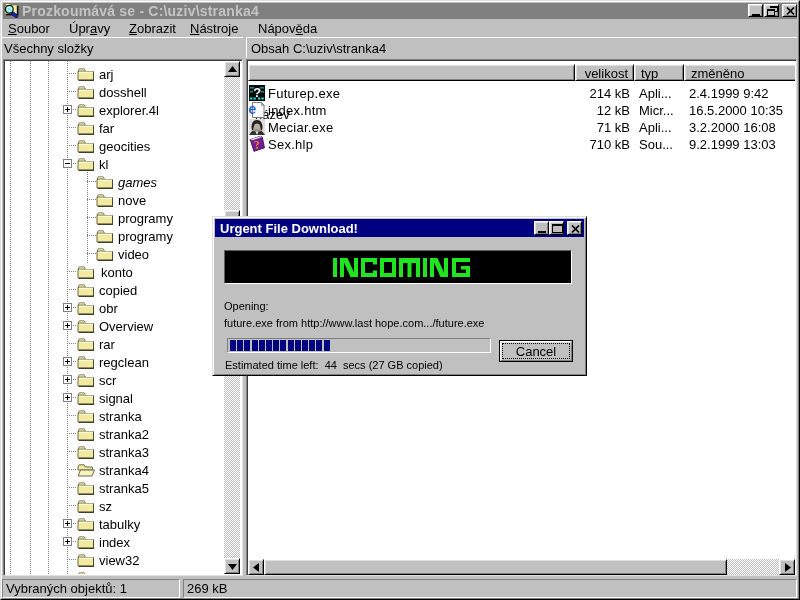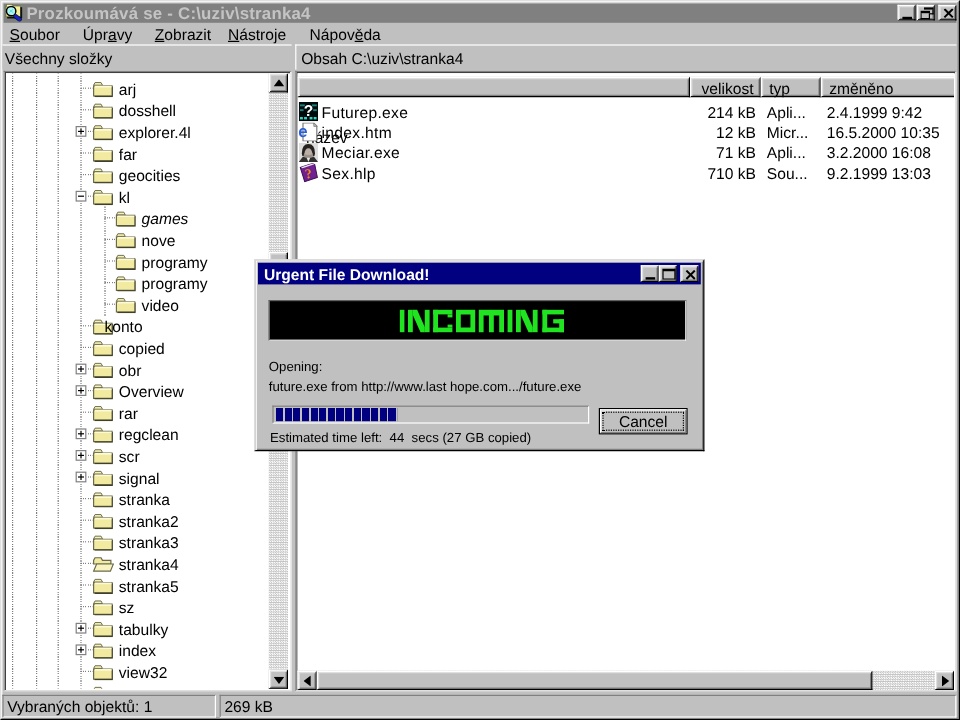--- a/index.html
+++ b/index.html
@@ -165,21 +165,21 @@
       <path d="M16.8 5 v8.4 h-15" stroke="#404028" stroke-width="1.1" fill="none"></path>
     </svg>
 <div class="abs t13" style="left:113px;top:186px;">video</div>
 <div class="abs hdot" style="left:62px;top:210px;width:10px;"></div>
 <svg class="abs" style="left:72px;top:204px;" width="17" height="14" viewBox="0 0 17 14">
       <path d="M1 4.5 h15.5 v8.5 h-15.5 z" fill="#f1eaa0" stroke="#6a6a4c" stroke-width="1"></path>
       <path d="M1 4 l1.2 -2.2 h5 l1.2 2.2 z" fill="#f8f2b4" stroke="#6a6a4c" stroke-width="0.8"></path>
       <path d="M2 5.2 h14" stroke="#fdfad6" stroke-width="1.4"></path>
       <path d="M16.8 5 v8.4 h-15" stroke="#404028" stroke-width="1.1" fill="none"></path>
     </svg>
-<div class="abs t13" style="left:82px;top:204px;text-align:center;">konto</div>
+<div class="abs t13" style="left:96px;top:204px;text-align:center;">konto</div>
 <div class="abs hdot" style="left:62px;top:228px;width:10px;"></div>
 <svg class="abs" style="left:72px;top:222px;" width="17" height="14" viewBox="0 0 17 14">
       <path d="M1 4.5 h15.5 v8.5 h-15.5 z" fill="#f1eaa0" stroke="#6a6a4c" stroke-width="1"></path>
       <path d="M1 4 l1.2 -2.2 h5 l1.2 2.2 z" fill="#f8f2b4" stroke="#6a6a4c" stroke-width="0.8"></path>
       <path d="M2 5.2 h14" stroke="#fdfad6" stroke-width="1.4"></path>
       <path d="M16.8 5 v8.4 h-15" stroke="#404028" stroke-width="1.1" fill="none"></path>
     </svg>
 <div class="abs t13" style="left:94px;top:222px;">copied</div>
 <div class="abs hdot" style="left:62px;top:246px;width:10px;"></div>
 <div class="abs" style="left:58px;top:242px;width:9px;height:9px;background:#fff;border:1px solid #808080;"></div>

